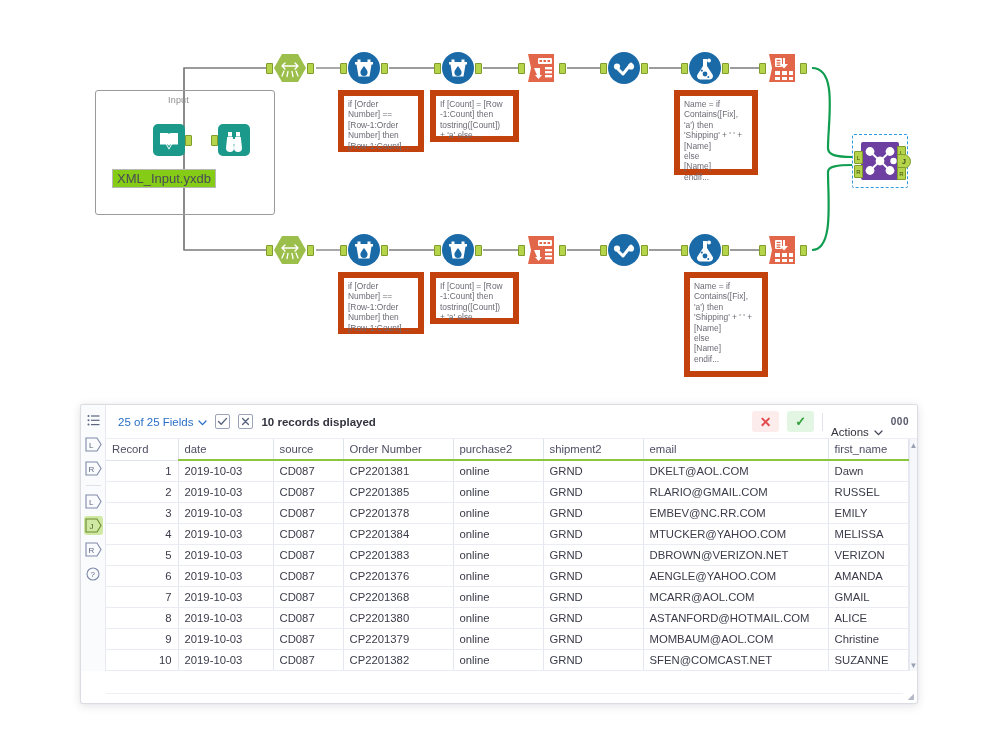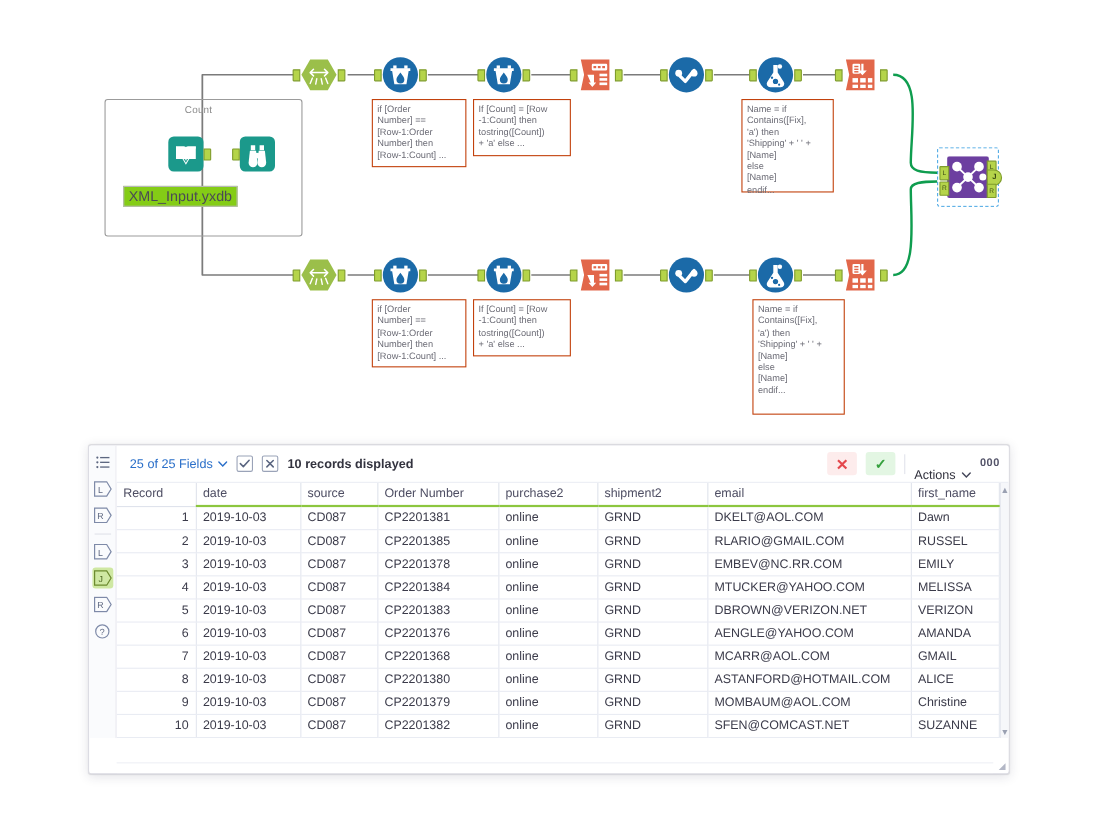--- a/index.html
+++ b/index.html
@@ -45,21 +45,21 @@
     width: 7px; height: 11px;
     background: #b5d44a;
     border: 1px solid #7f9c2c;
   }
   .anchor.in  { border-radius: 1px 0 0 1px; }
   .anchor.out { border-radius: 0 1px 1px 0; }
 
   
   .annot {
     position: absolute;
-    border: 1px solid #c2410c;
+    border: 6px solid #c2410c;
     background: #ffffff;
     color: #6b6b75;
     font-size: 8.4px;
     line-height: 10.4px;
     padding: 3px 4px 3px 4px;
     white-space: pre-line;
     font-family: "Liberation Sans", sans-serif;
   }
   .label-box {
     position:absolute;
@@ -236,21 +236,21 @@
       <line x1="483" y1="250" x2="524" y2="250" stroke="#7b7b7b" stroke-width="1.3"></line>
       <line x1="567" y1="250" x2="606" y2="250" stroke="#7b7b7b" stroke-width="1.3"></line>
       <line x1="649" y1="250" x2="687" y2="250" stroke="#7b7b7b" stroke-width="1.3"></line>
       <line x1="730" y1="250" x2="765" y2="250" stroke="#7b7b7b" stroke-width="1.3"></line>
 
       <path d="M812,68 C838,68 828,120 828,148 C828,155 836,157 852,157" fill="none" stroke="#0f9d4f" stroke-width="2.2"></path>
       <path d="M812,250 C834,250 828,200 828,172 C828,166 838,165 852,165" fill="none" stroke="#0f9d4f" stroke-width="2.2"></path>
     </svg>
 
     <div class="container-box" style="left:95px; top:90px; width:180px; height:125px;"></div>
-    <div class="container-title" style="left:168px; top:95px;">Count</div>
+    <div class="container-title" style="left:168px; top:95px;">Input</div>
 
     <div class="tool" style="left:152px; top:123px;">
       <svg class="glyph" viewBox="0 0 34 34">
         <rect x="1" y="1" width="32" height="32" rx="5" fill="#1b998b"></rect>
         <path d="M8 10 h7 a2.5 2.5 0 0 1 2.5 2.5 v11 a2 2 0 0 0 -2 -2 h-7.5 z" fill="#fff"></path>
         <path d="M26 10 h-7 a2.5 2.5 0 0 0 -2.5 2.5 v11 a2 2 0 0 1 2 -2 h7.5 z" fill="#fff"></path>
         <path d="M17 13 L10.5 25.5 h13 z" fill="#1b998b" opacity="0"></path>
         <path d="M8 10 L17 25 L26 10 L26 11.5 L17 26.8 L8 11.5 Z" fill="#fff"></path>
       </svg>
       <div class="anchor out" style="left:33px; top:12px;"></div>

